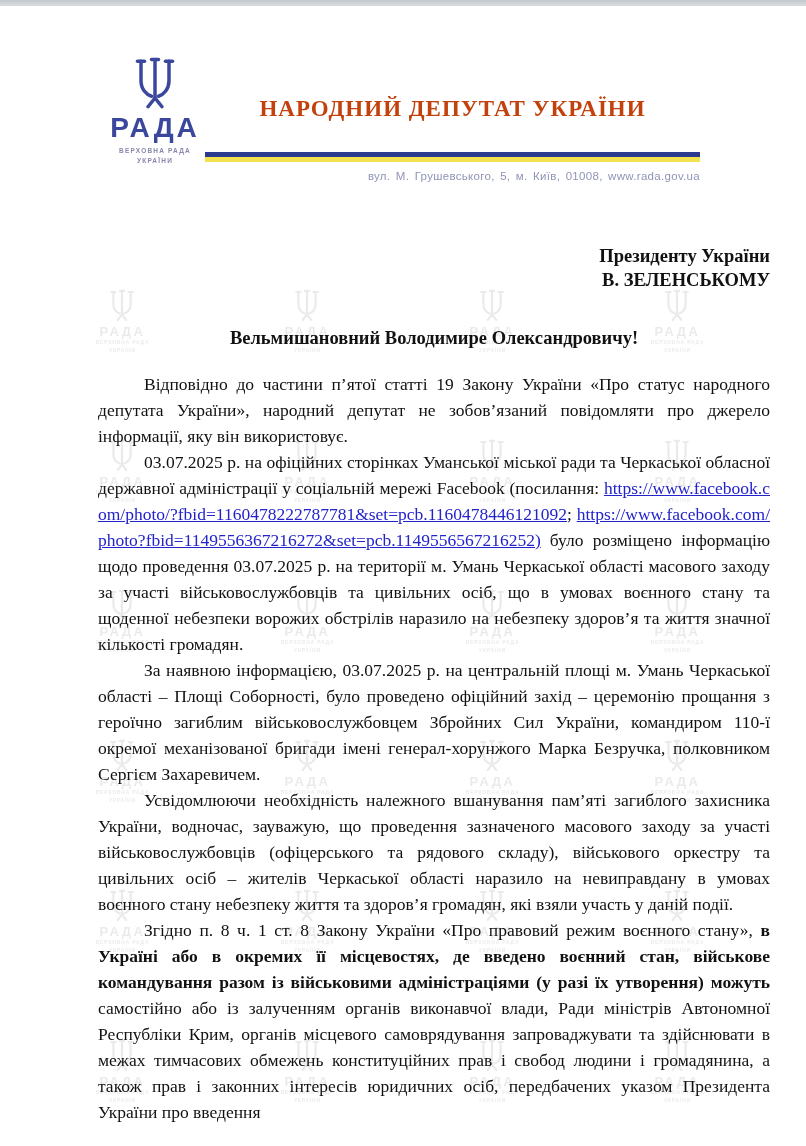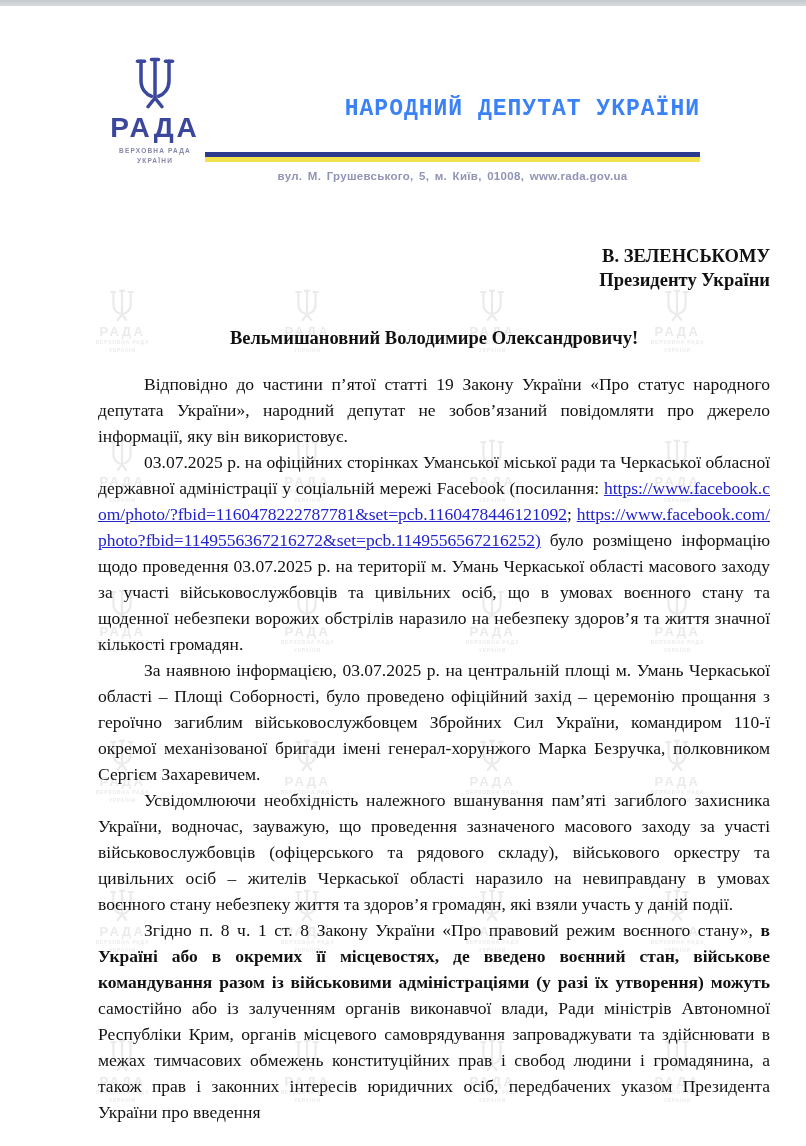--- a/index.html
+++ b/index.html
@@ -28,35 +28,34 @@
   .logo-wordmark{
     font-size:28px;font-weight:700;letter-spacing:3px;line-height:1;
     margin-top:2px;color:#3b479c;
   }
   .logo-caption{
     margin-top:4px;font-size:6.5px;letter-spacing:1.2px;
     color:#8787ab;line-height:1.6;font-weight:700;
   }
   .lh-title{
     position:absolute;left:205px;top:96px;width:495px;
-    text-align:right;
-    font-family:Liberation Mono, monospace;
+    text-align:center;
+    font-family:Liberation Serif, serif;
     font-size:23px;font-weight:700;letter-spacing:1px;
-    color:#3b82f6;
+    color:#c2410c;
   }
   .flag-divider{position:absolute;left:205px;top:152px;width:495px;}
   .flag-divider .b{height:5px;background:#2b3a8e;}
   .flag-divider .y{height:5px;background:#f2e24e;}
   .lh-address{
     position:absolute;left:205px;top:170px;width:495px;
-    text-align:center;
+    text-align:right;
     font-family:"Liberation Sans", sans-serif;
     font-size:11.5px;letter-spacing:.3px;word-spacing:2px;
     color:#9094b6;
-    font-weight:bold;
   }
 
   
   .watermark-grid{
     position:absolute;left:30px;top:288px;width:740px;z-index:0;
     display:grid;grid-template-columns:repeat(4,185px);grid-auto-rows:150px;
     justify-items:center;align-items:start;
     pointer-events:none;
   }
   .wm{
@@ -583,22 +582,22 @@
       <div class="b"></div>
       <div class="y"></div>
     </div>
 
     <div class="lh-address">вул. М. Грушевського, 5, м. Київ, 01008,  www.rada.gov.ua</div>
   </div>
 
   <div class="content">
 
     <div class="recipient">
+      <div>Президенту України</div>
       <div>В. ЗЕЛЕНСЬКОМУ</div>
-      <div>Президенту України</div>
     </div>
 
     <div class="salutation">Вельмишановний Володимире Олександровичу!</div>
 
     <div class="bodytext">
       <p>Відповідно до частини п’ятої статті 19 Закону України «Про статус народного депутата України», народний депутат не зобов’язаний повідомляти про джерело інформації, яку він використовує.</p>
       <p><span>03.07.2025 р. на офіційних сторінках Уманської міської ради та Черкаської обласної державної адміністрації у соціальній мережі Facebook (посилання: </span><a class="doc-link" href="#">https://www.facebook.com/photo/?fbid=1160478222787781&amp;set=pcb.1160478446121092</a><span>; </span><a class="doc-link" href="#">https://www.facebook.com/photo?fbid=1149556367216272&amp;set=pcb.1149556567216252)</a><span> було розміщено інформацію щодо проведення 03.07.2025 р. на території м. Умань Черкаської області масового заходу за участі військовослужбовців та цивільних осіб, що в умовах воєнного стану та щоденної небезпеки ворожих обстрілів наразило на небезпеку здоров’я та життя значної кількості громадян.</span></p>
       <p>За наявною інформацією, 03.07.2025 р. на центральній площі м. Умань Черкаської області – Площі Соборності, було проведено офіційний захід – церемонію прощання з героїчно загиблим військовослужбовцем Збройних Сил України, командиром 110-ї окремої механізованої бригади імені генерал-хорунжого Марка Безручка, полковником Сергієм Захаревичем.</p>
       <p>Усвідомлюючи необхідність належного вшанування пам’яті загиблого захисника України, водночас, зауважую, що проведення зазначеного масового заходу за участі військовослужбовців (офіцерського та рядового складу), військового оркестру та цивільних осіб – жителів Черкаської області наразило на невиправдану в умовах воєнного стану небезпеку життя та здоров’я громадян, які взяли участь у даній події.</p>
       <p><span>Згідно п. 8 ч. 1 ст. 8 Закону України «Про правовий режим воєнного стану», </span><span class="bold-inline">в Україні або в окремих її місцевостях, де введено воєнний стан, військове командування разом із військовими адміністраціями (у разі їх утворення) можуть</span><span> самостійно або із залученням органів виконавчої влади, Ради міністрів Автономної Республіки Крим, органів місцевого самоврядування запроваджувати та здійснювати в межах тимчасових обмежень конституційних прав і свобод людини і громадянина, а також прав і законних інтересів юридичних осіб, передбачених указом Президента України про введення</span></p>

